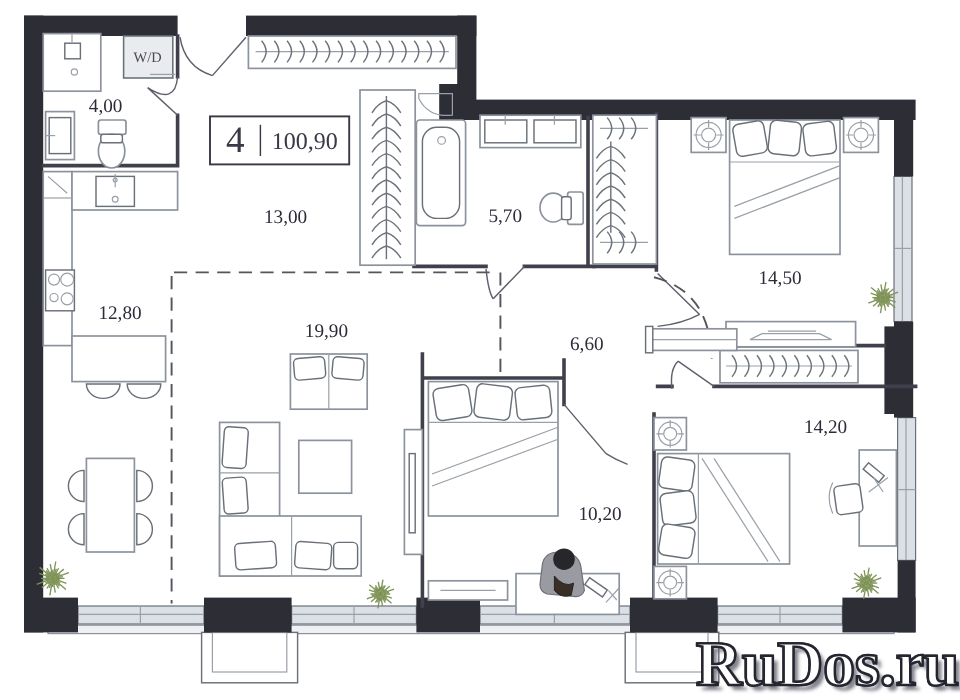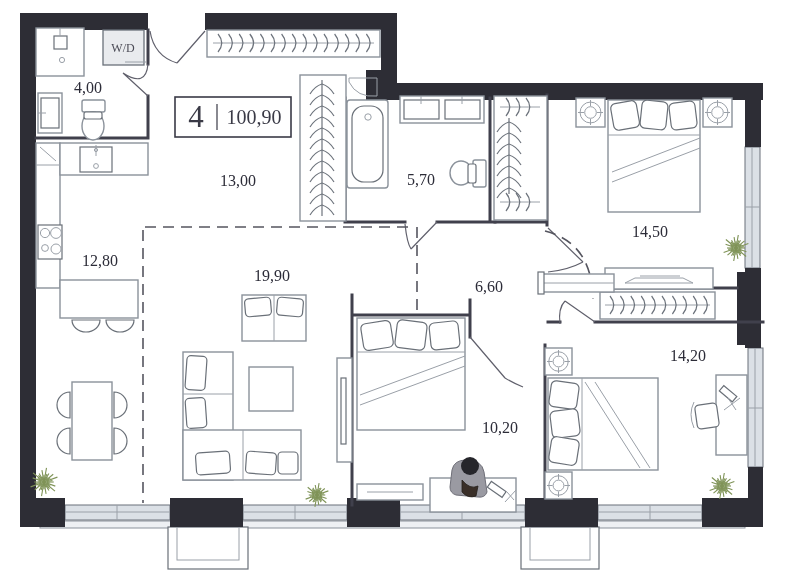--- a/index.html
+++ b/index.html
@@ -568,13 +568,14 @@
   <text class="room-label" x="238" y="186" text-anchor="middle">13,00</text>
   <text class="room-label" x="100" y="266" text-anchor="middle">12,80</text>
   <text class="room-label" x="272" y="281" text-anchor="middle">19,90</text>
   <text class="room-label" x="421" y="185" text-anchor="middle">5,70</text>
   <text class="room-label" x="489" y="292" text-anchor="middle">6,60</text>
   <text class="room-label" x="650" y="237" text-anchor="middle">14,50</text>
   <text class="room-label" x="688" y="361" text-anchor="middle">14,20</text>
   <text class="room-label" x="500" y="433" text-anchor="middle">10,20</text>
 </svg>
 
+<div class="watermark">RuDos.ru</div>
 </div>
 
 </body></html>

